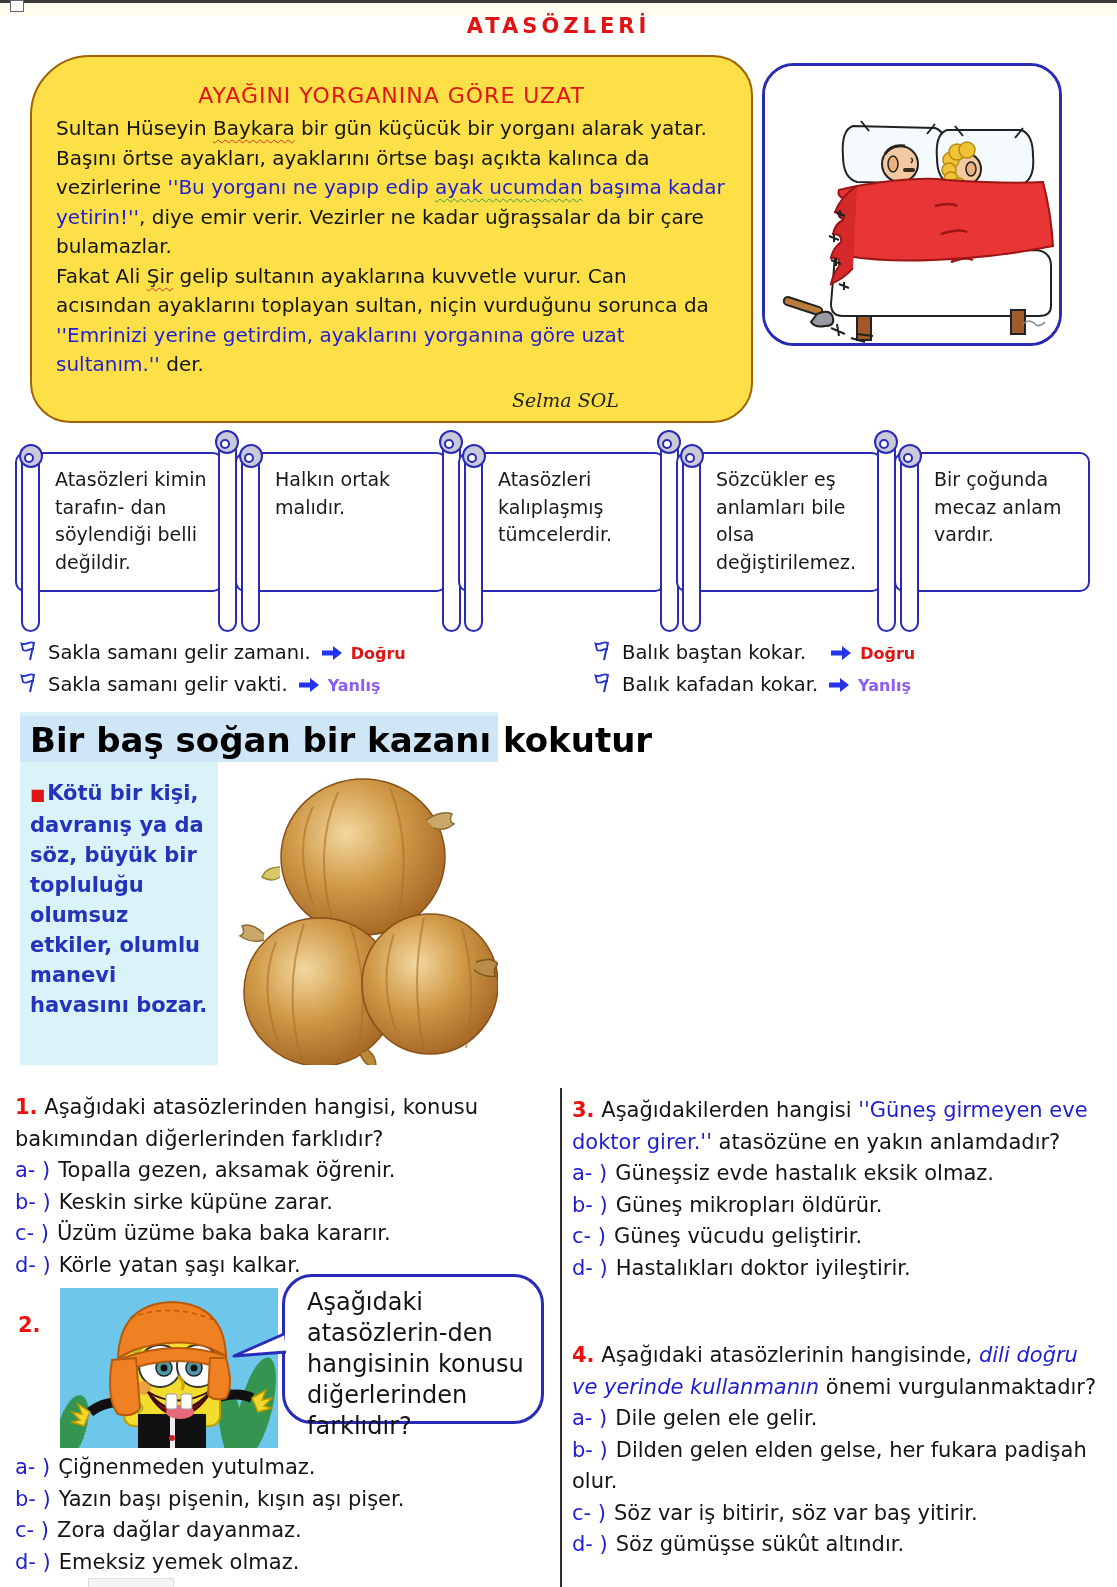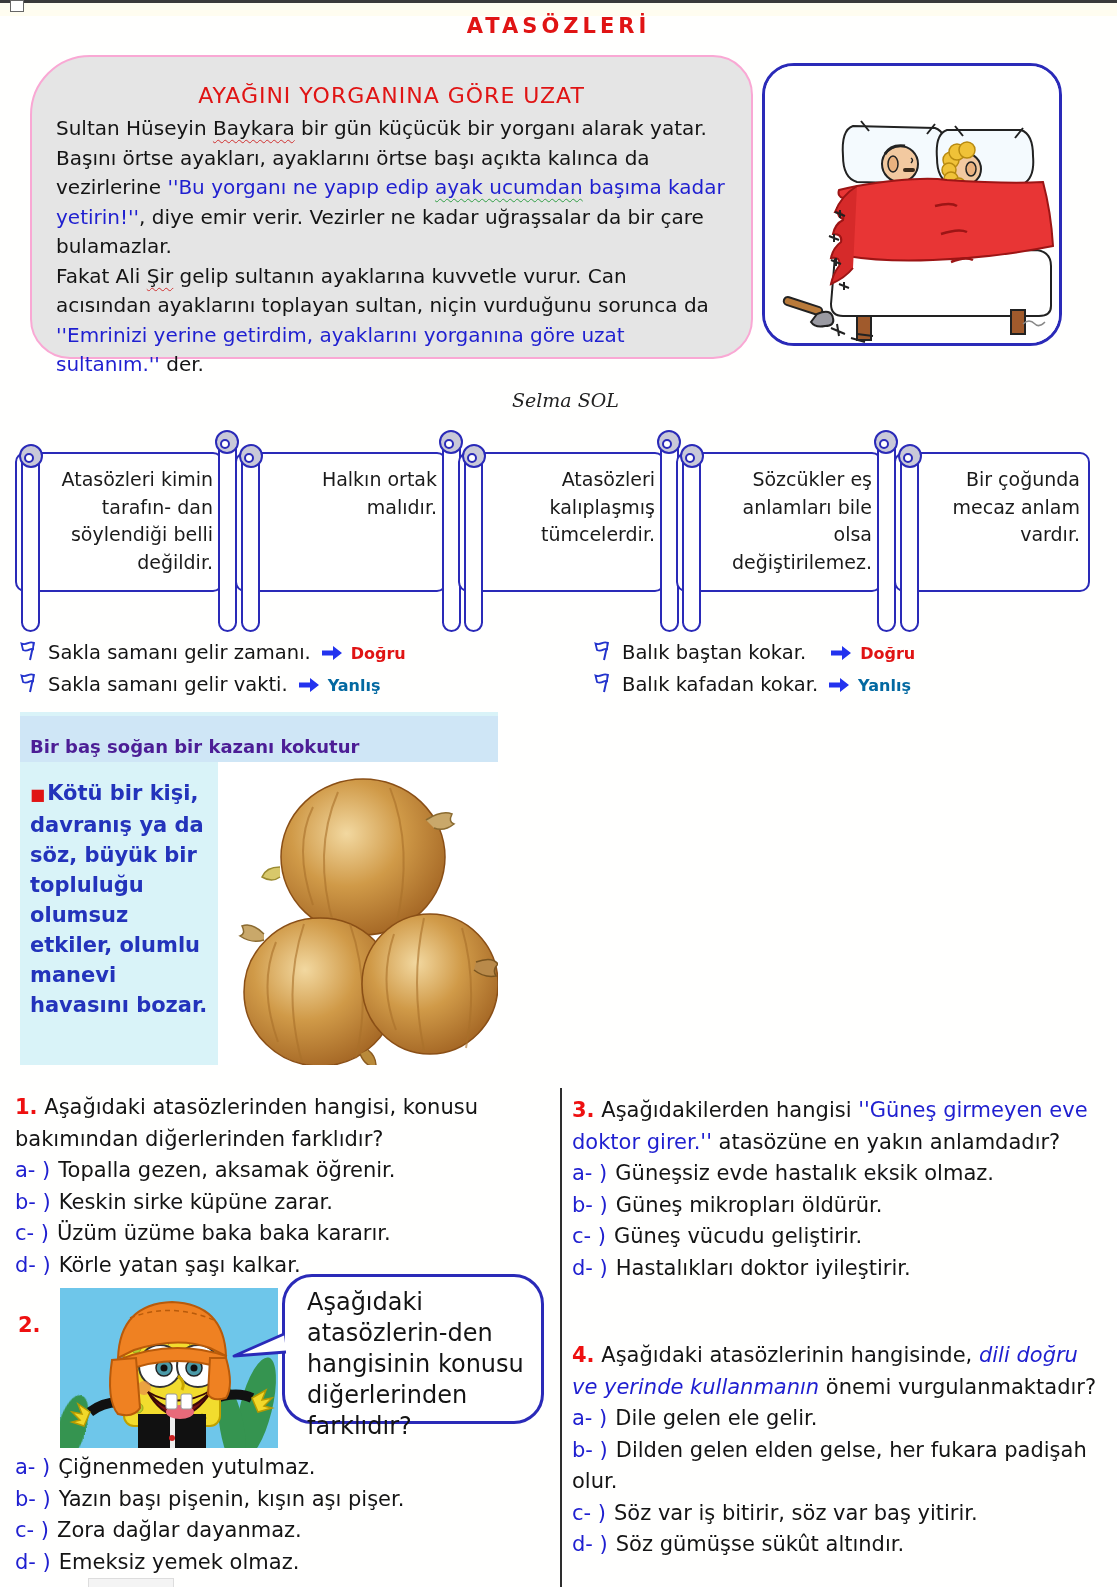--- a/index.html
+++ b/index.html
@@ -8,38 +8,38 @@
 
   
   .topbar{position:absolute;left:0;top:0;width:1117px;height:3px;background:#3a3a3a;}
   .topstrip{position:absolute;left:0;top:3px;width:1117px;height:13px;background:#fffdf0;}
   .winicon{position:absolute;left:10px;top:0;width:12px;height:10px;background:#fff;border:1px solid #666;}
 
   .page-title{position:absolute;left:0;top:6px;width:1117px;text-align:center;
     color:#e01414;font-size:21px;font-weight:bold;letter-spacing:4px;margin-top:8px;}
 
   
-  .story-box{position:absolute;left:30px;top:55px;width:723px;height:304px;
-    border:2px solid #f9a8d4;border-radius:60px 40px 40px 40px;background:#e5e5e5;box-sizing:border-box;}
+  .story-box{position:absolute;left:30px;top:55px;width:723px;height:368px;
+    border:2px solid #a16207;border-radius:60px 40px 40px 40px;background:#fde047;box-sizing:border-box;}
   .story-title{margin:26px 30px 6px 30px;text-align:center;color:#e01414;font-size:22px;letter-spacing:1px;}
   .story-body{margin:4px 24px 0 24px;font-size:20px;line-height:29.5px;color:#141414;}
   .story-body .k{color:#141414;}
   .story-body .b{color:#1f1fd0;}
   .wr{text-decoration:underline wavy #d03030 1px;text-underline-offset:4px;margin-top:42px;}
   .wg{text-decoration:underline wavy #2f9e44 1px;text-underline-offset:4px;}
   .story-author{position:absolute;left:480px;top:332px;font-family:"DejaVu Serif","Liberation Serif",serif;
     font-style:italic;font-size:19px;color:#222;}
 
   
   .bed-box{position:absolute;left:762px;top:63px;width:300px;height:283px;border:3px solid #2a2ab8;
     border-radius:32px;background:#fff;box-sizing:border-box;overflow:hidden;}
 
   
   .scroll-row{position:absolute;left:15px;top:452px;width:1090px;height:140px;}
-  .scroll{position:absolute;top:0;height:140px;background:#fff;border:2px solid #2a2ab8;border-radius:10px;box-sizing:border-box;text-align:right;}
+  .scroll{position:absolute;top:0;height:140px;background:#fff;border:2px solid #2a2ab8;border-radius:10px;box-sizing:border-box;}
   .scroll .txt{position:absolute;left:38px;top:12px;right:8px;font-size:19px;line-height:27.5px;color:#1a1a1a;}
   .rod{position:absolute;width:19px;background:#fff;border:2px solid #2a2ab8;border-radius:10px;box-sizing:border-box;}
   .rod.left{left:4px;top:-6px;height:184px;}
   .rod.right{right:-16px;top:-20px;height:198px;}
   .curl{position:absolute;width:24px;height:24px;border:2px solid #2a2ab8;border-radius:50%;
     background:#c9c9d8;box-sizing:border-box;}
   .curl::after{content:"";position:absolute;left:3px;top:7px;width:10px;height:10px;border:2px solid #2a2ab8;
     border-radius:50%;background:#fff;box-sizing:border-box;}
   .curl.tl{left:2px;top:-10px;}
   .curl.tr{right:-18px;top:-24px;}
@@ -48,26 +48,26 @@
   .s3{left:443px;width:207px;}
   .s4{left:661px;width:206px;}
   .s5{left:879px;width:196px;padding-left:12px;}
 
   
   .flagline{position:absolute;height:26px;font-size:19.5px;color:#141414;white-space:nowrap;}
   .flagline .ico{display:inline-block;vertical-align:-3px;margin-right:10px;}
   .flagline .arr{display:inline-block;vertical-align:-2px;margin:0 8px 0 10px;}
   .verdict{font-weight:bold;font-size:16px;}
   .verdict.red{color:#e01414;}
-  .verdict.blue{color:#0369a1;margin-top:40px;}
+  .verdict.blue{color:#8b5cf6;margin-top:40px;}
 
   
   .onion-panel{position:absolute;left:20px;top:712px;width:478px;height:353px;background:#d9f3f8;}
   .onion-head{position:absolute;left:0;top:4px;width:478px;height:46px;background:#cfe6f6;}
-  .onion-title{position:absolute;left:10px;top:24px;font-size:18px;font-weight:bold;color:#4c1d95;white-space:nowrap;}
+  .onion-title{position:absolute;left:10px;top:8px;font-size:34px;font-weight:bold;color:#000000;white-space:nowrap;}
   .onion-photo{position:absolute;left:198px;top:50px;width:280px;height:303px;background:#fff;}
   .onion-meaning{position:absolute;left:10px;top:66px;width:180px;font-size:21px;line-height:30px;
     font-weight:bold;color:#2333bb;}
   .onion-meaning .sq{color:#e01414;font-size:16px;margin-right:2px;}
 
   
   .qblock{position:absolute;font-size:21px;line-height:31.5px;color:#141414;}
   .qnum{color:#ee1010;font-weight:bold;}
   .qtitle .b{color:#1f1fd0;}
   .qtitle .bi{color:#1f1fd0;font-style:italic;}

